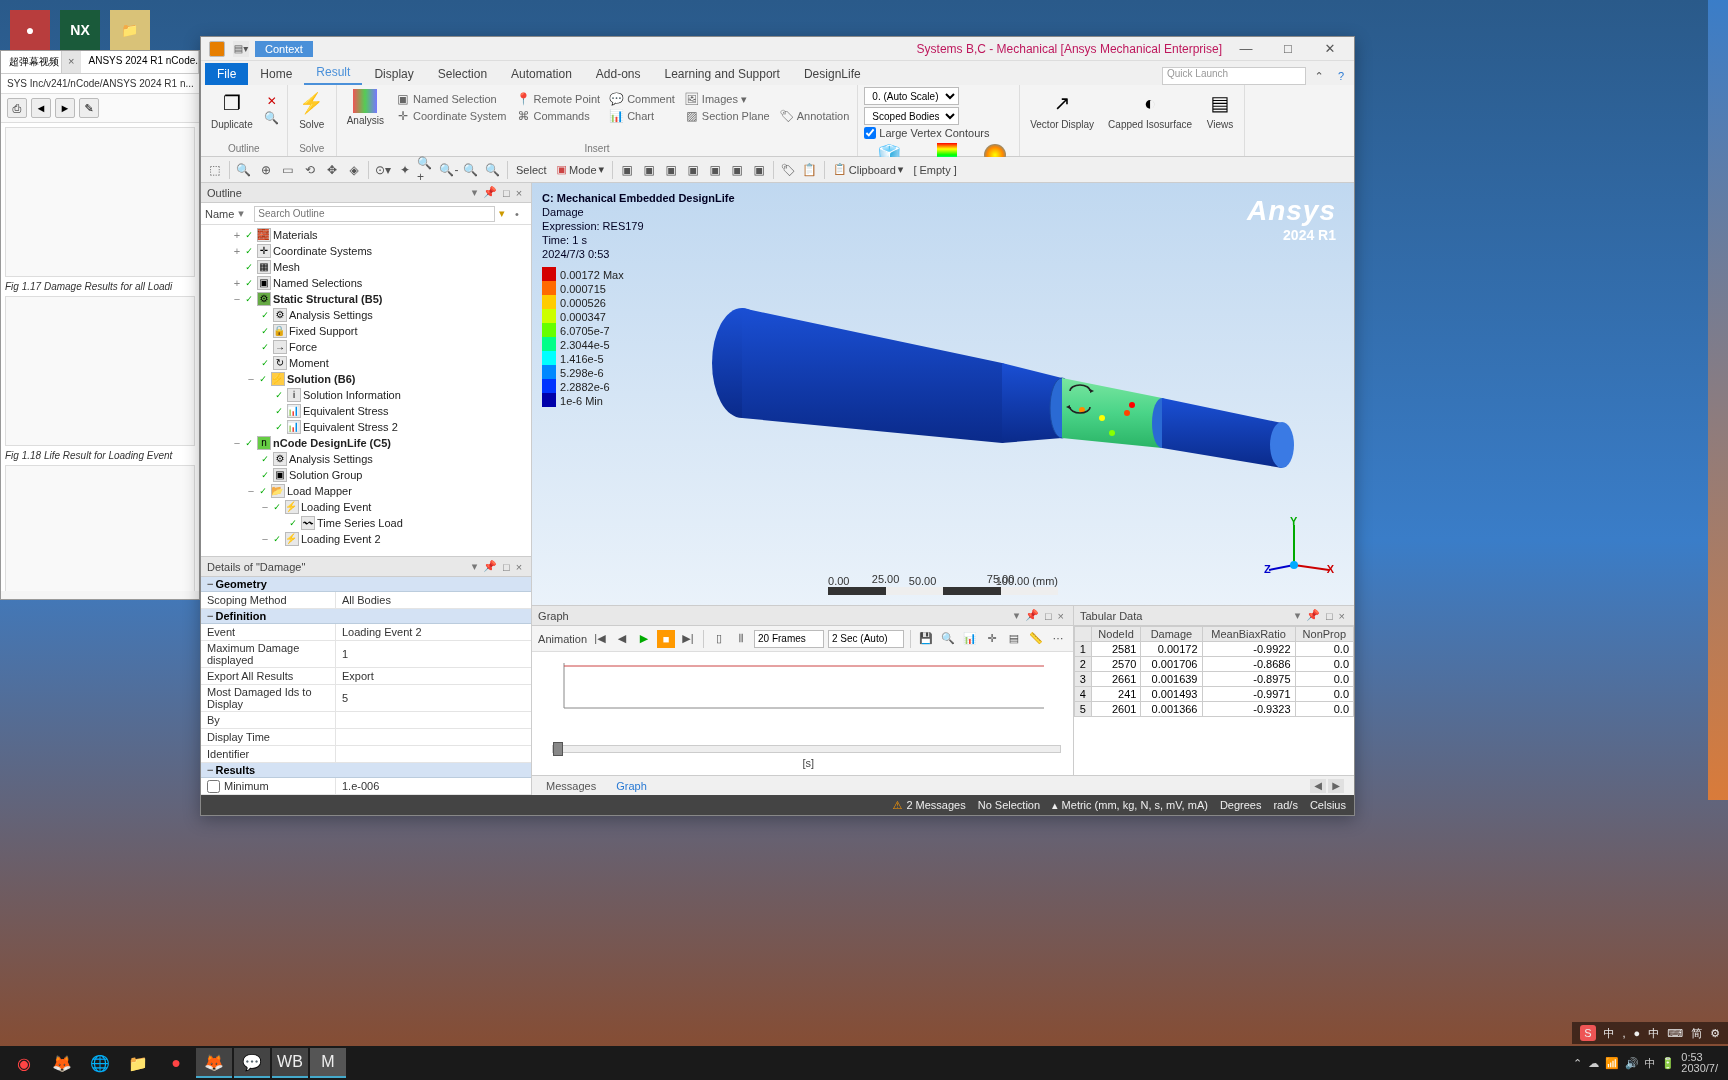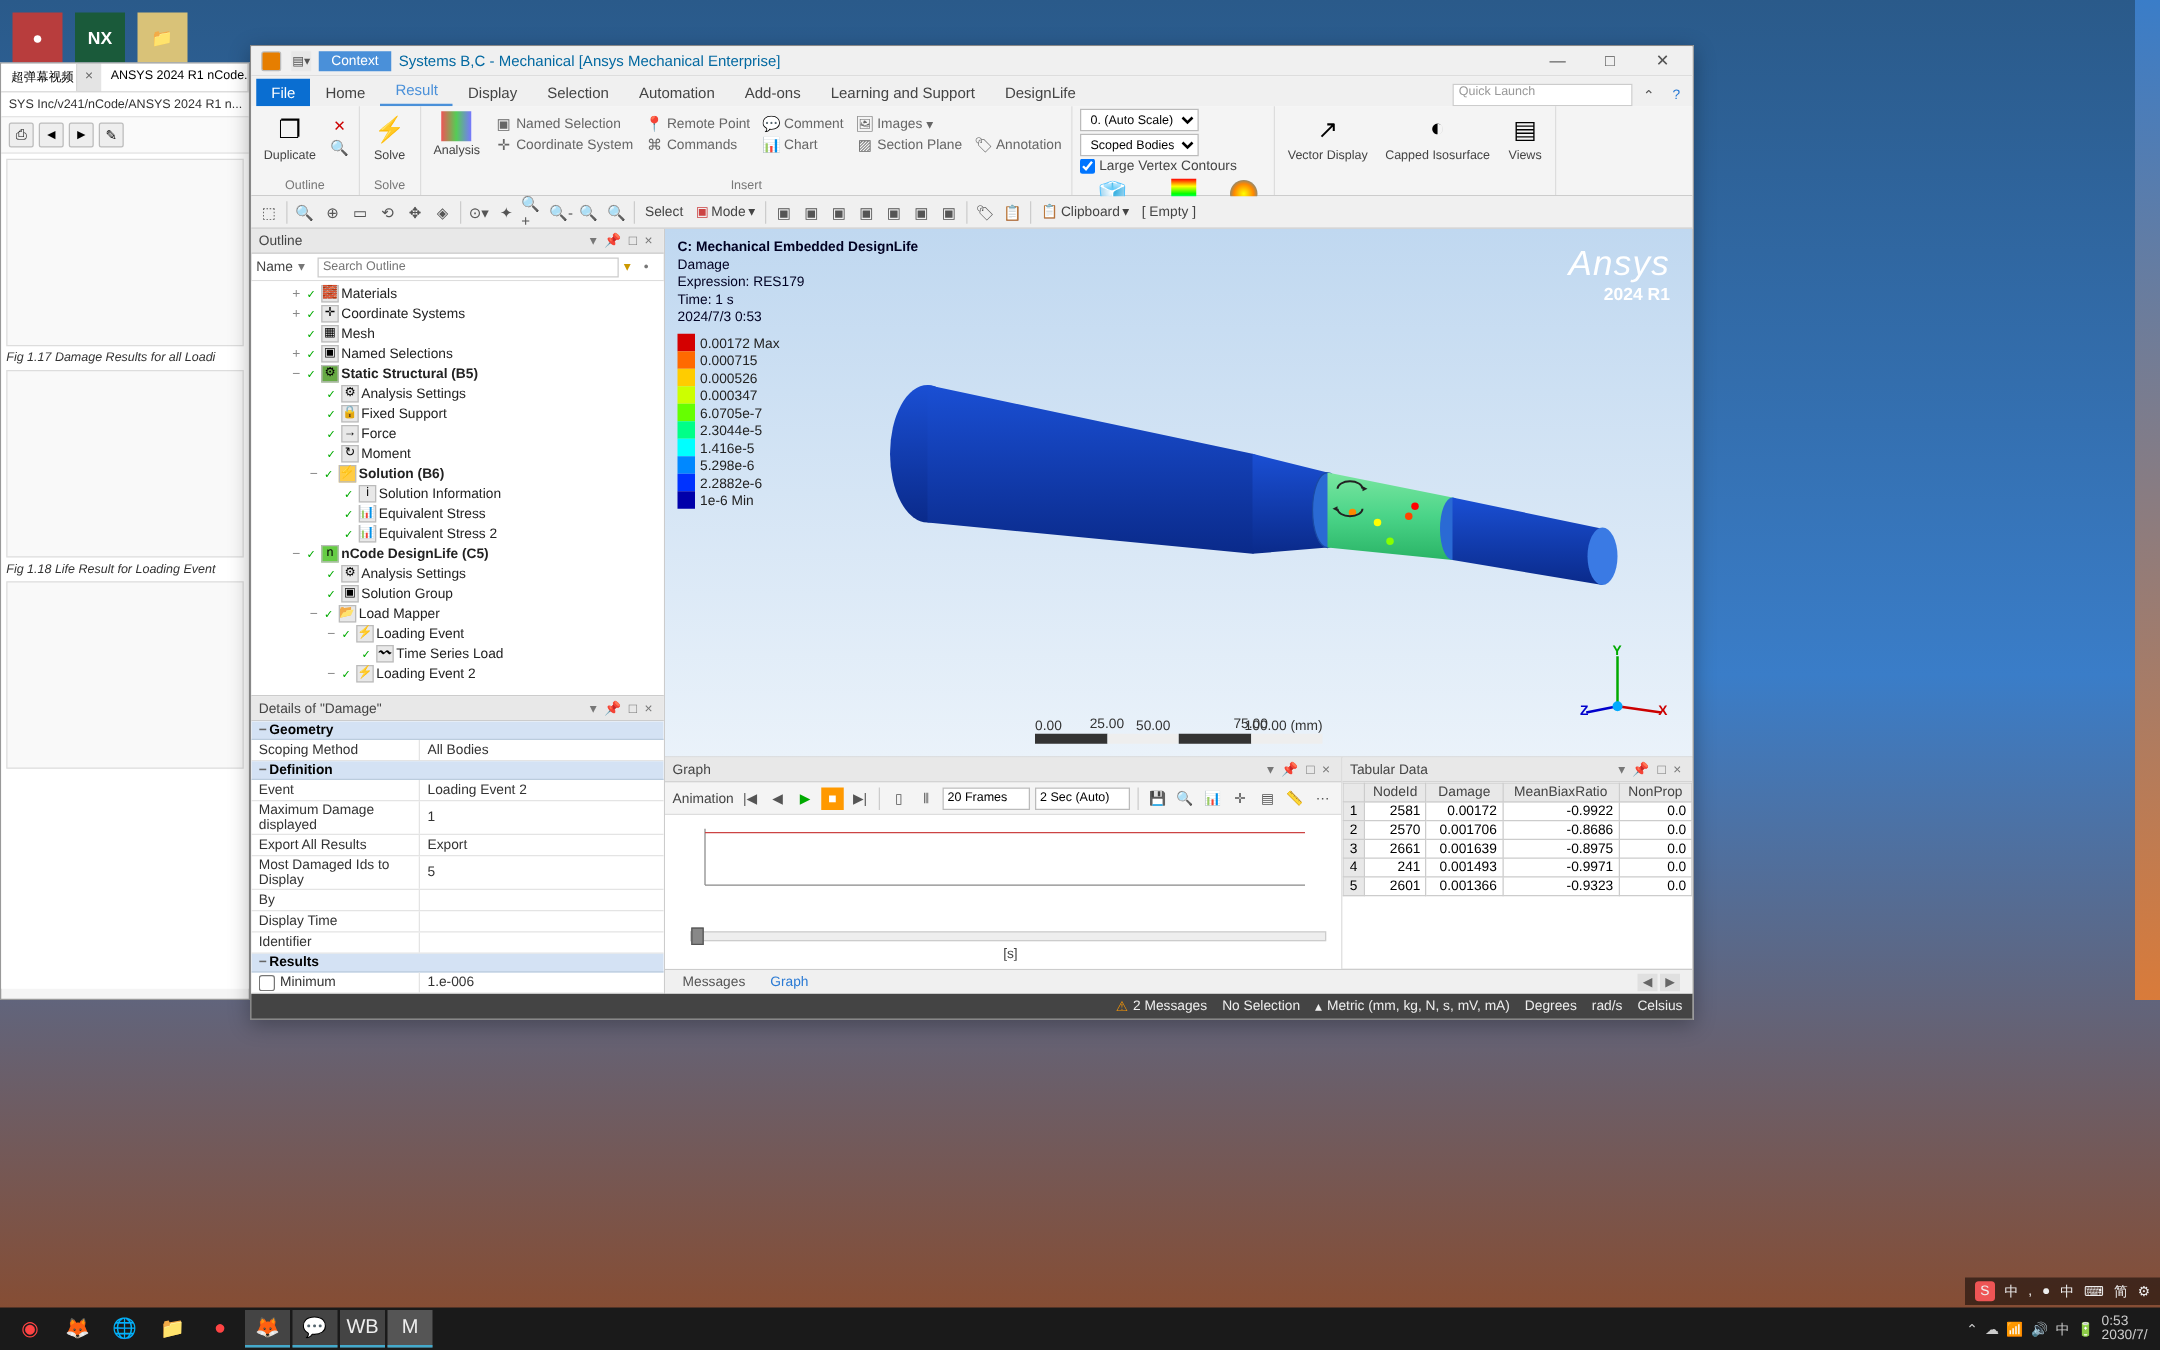--- a/index.html
+++ b/index.html
@@ -1,38 +1,38 @@
 <!DOCTYPE html>
 <html><head>
 <meta charset="utf-8">
 <style>
 *{box-sizing:border-box;margin:0;padding:0;font-family:"Segoe UI",Tahoma,sans-serif;font-size:11px;user-select:none}
 body{background:linear-gradient(180deg,#2a5a8a 0%,#3a7dc8 50%,#8b4a2a 100%);width:1728px;height:1080px;overflow:hidden;position:relative}
 .desktop-icons{position:absolute;top:10px;left:10px;display:flex;gap:10px}
 .desktop-icon{width:40px;height:40px;background:#333;display:flex;align-items:center;justify-content:center;color:#fff;font-size:14px;font-weight:bold}
 .di-nx{background:#1a5a3a}
 .di-folder{background:#d9c278}
-.left-strip{position:absolute;left:0;top:50px;width:200px;height:750px;background:#f5f5f5;border:1px solid #999}
+.left-strip{position:absolute;left:0;top:50px;width:200px;height:550px;background:#f5f5f5;border:1px solid #999}
 .left-tabs{display:flex;background:#e4e4e4;border-bottom:1px solid #ccc}
 .left-tab{padding:4px 8px;background:#fff;border-right:1px solid #ccc;font-size:10px;white-space:nowrap;overflow:hidden}
 .left-tab.active{background:#fff}
 .left-tab-close{background:#e4e4e4;padding:4px 6px;color:#666;cursor:pointer}
 .left-path{padding:4px 6px;font-size:10px;color:#333;background:#fff;border-bottom:1px solid #ddd;white-space:nowrap;overflow:hidden}
 .left-addr{display:flex;align-items:center;gap:4px;padding:4px 6px;border-bottom:1px solid #ddd;background:#fafafa}
 .left-addr-btn{width:20px;height:20px;border:1px solid #bbb;background:#eee;display:flex;align-items:center;justify-content:center;border-radius:2px}
 .pdf-area{background:#fff;height:calc(100% - 80px);overflow:hidden;padding:4px}
 .pdf-thumb{height:150px;background:#f9f9f9;border:1px solid #ddd;margin-bottom:4px;font-size:8px;padding:4px}
 .pdf-cap{font-size:10px;font-style:italic;color:#333;margin:4px 0}
 
 .app{position:absolute;left:200px;top:36px;width:1155px;height:780px;background:#fff;border:1px solid #888;box-shadow:0 4px 16px rgba(0,0,0,.3);display:flex;flex-direction:column}
 .titlebar{height:24px;background:#f0f0f0;display:flex;align-items:center;padding:0 6px;gap:6px;border-bottom:1px solid #ddd}
 .titlebar .tico{width:16px;height:16px;background:#e67e00;border-radius:2px}
 .titlebar .qat{width:16px;height:16px;background:#e8e8e8;display:flex;align-items:center;justify-content:center;font-size:10px;color:#555}
 .titlebar .context{background:#4a90d9;color:#fff;padding:2px 10px;font-size:11px}
-.titlebar .apptitle{flex:1;text-align:left;color:#0369a1;font-size:12px}
+.titlebar .apptitle{flex:1;text-align:right;color:#be185d;font-size:12px}
 .titlebar .winbtn{width:36px;height:22px;display:flex;align-items:center;justify-content:center;color:#555;font-size:13px}
 
 .ribbon-tabs{height:24px;display:flex;align-items:flex-end;background:#f0f0f0;padding:0 4px}
 .ribbon-tab{padding:4px 12px;font-size:12px;color:#444;cursor:pointer}
 .ribbon-tab.file{background:#0a6ed1;color:#fff}
 .ribbon-tab.active{color:#4a90d9;border-bottom:2px solid #4a90d9}
 .ribbon-right{margin-left:auto;display:flex;align-items:center;gap:4px}
 .quick-launch{width:144px;height:18px;border:1px solid #ccc;padding:0 4px;font-size:10px;color:#999;background:#fff}
 .rb-ic{width:18px;height:18px;display:flex;align-items:center;justify-content:center;color:#555}
 
@@ -80,21 +80,21 @@
 .dcell-k{width:135px;padding:1px 6px;color:#333;border-right:1px solid #e4e4e4;display:flex;align-items:center}
 .dcell-v{flex:1;padding:1px 6px;color:#333;display:flex;align-items:center}
 .dcat{background:#d4e2f4;font-weight:bold;padding:1px 6px;border-bottom:1px solid #bcd}
 .dexp{width:12px;text-align:center;color:#666;margin-right:2px}
 
 .view-area{flex:1;display:flex;flex-direction:column}
 .viewport{flex:1;background:linear-gradient(180deg,#c0d8f0 0%,#eaf2fa 100%);position:relative;overflow:hidden}
 .vp-info{position:absolute;top:8px;left:10px;font-size:11px;color:#002;line-height:14px}
 .vp-info .bold{font-weight:bold}
 .vp-logo{position:absolute;top:12px;right:18px;text-align:right}
-.vp-logo .al{font-size:28px;font-weight:normal;color:#fff;letter-spacing:1px;font-style:italic}
+.vp-logo .al{font-size:28px;font-weight:bold;color:#fff;letter-spacing:1px;font-style:italic}
 .vp-logo .av{font-size:14px;font-weight:bold;color:#fff}
 .legend{position:absolute;top:84px;left:10px;font-size:11px}
 .legend-row{display:flex;align-items:flex-end;height:14px}
 .legend-sw{width:14px;height:14px}
 .legend-tx{padding-left:4px;color:#222}
 .vp-triad{position:absolute;bottom:20px;right:20px;width:70px;height:70px}
 .triad-axis{position:absolute;font-size:11px;font-weight:bold}
 .vp-scale{position:absolute;bottom:20px;left:50%;transform:translateX(-50%);width:230px}
 .scale-bar{height:8px;display:flex}
 .scale-bar div{flex:1}

